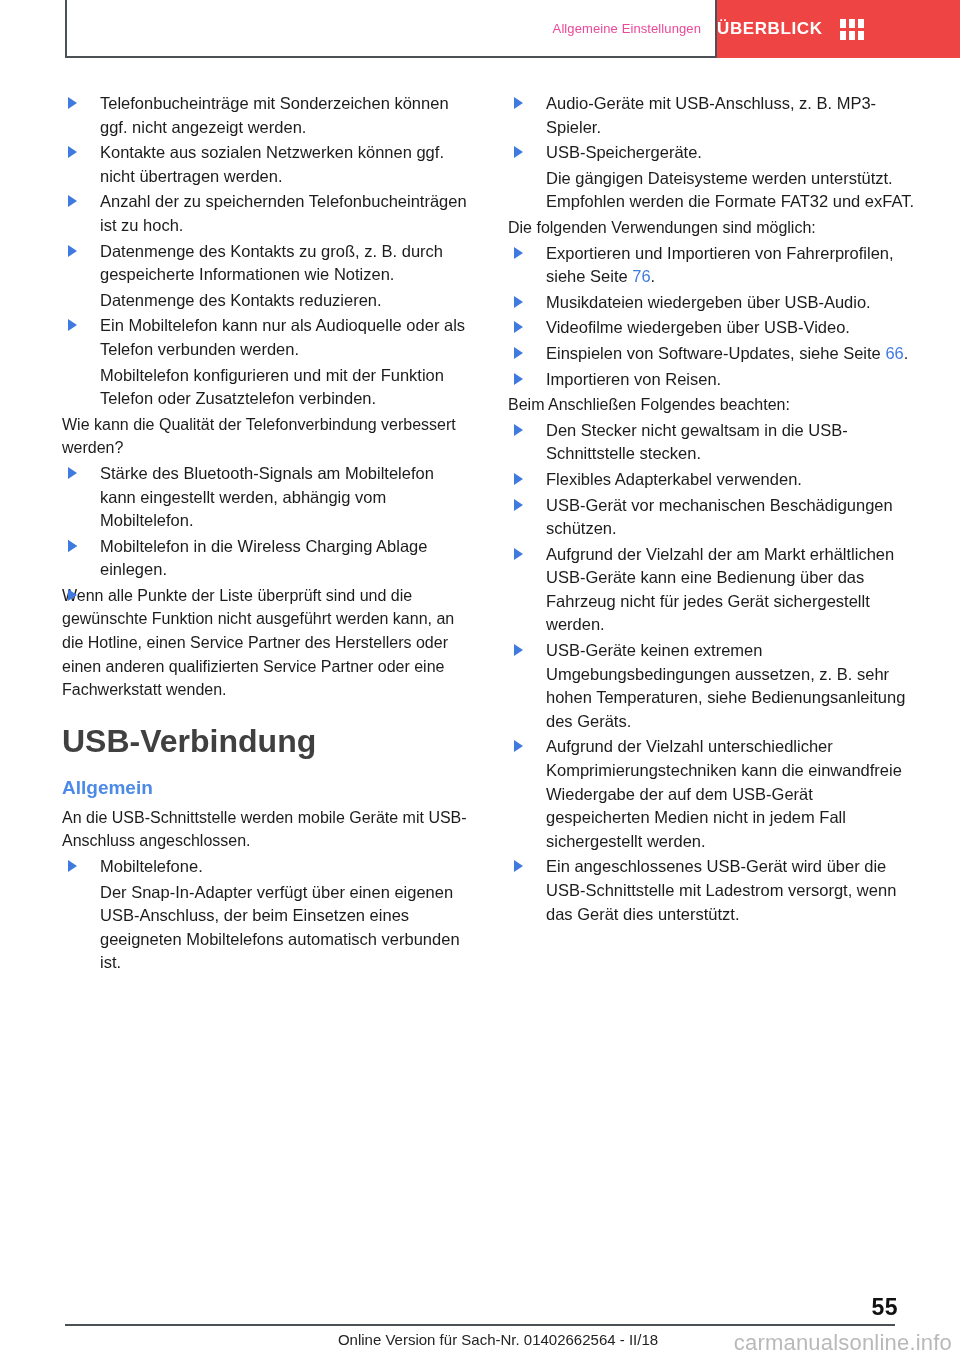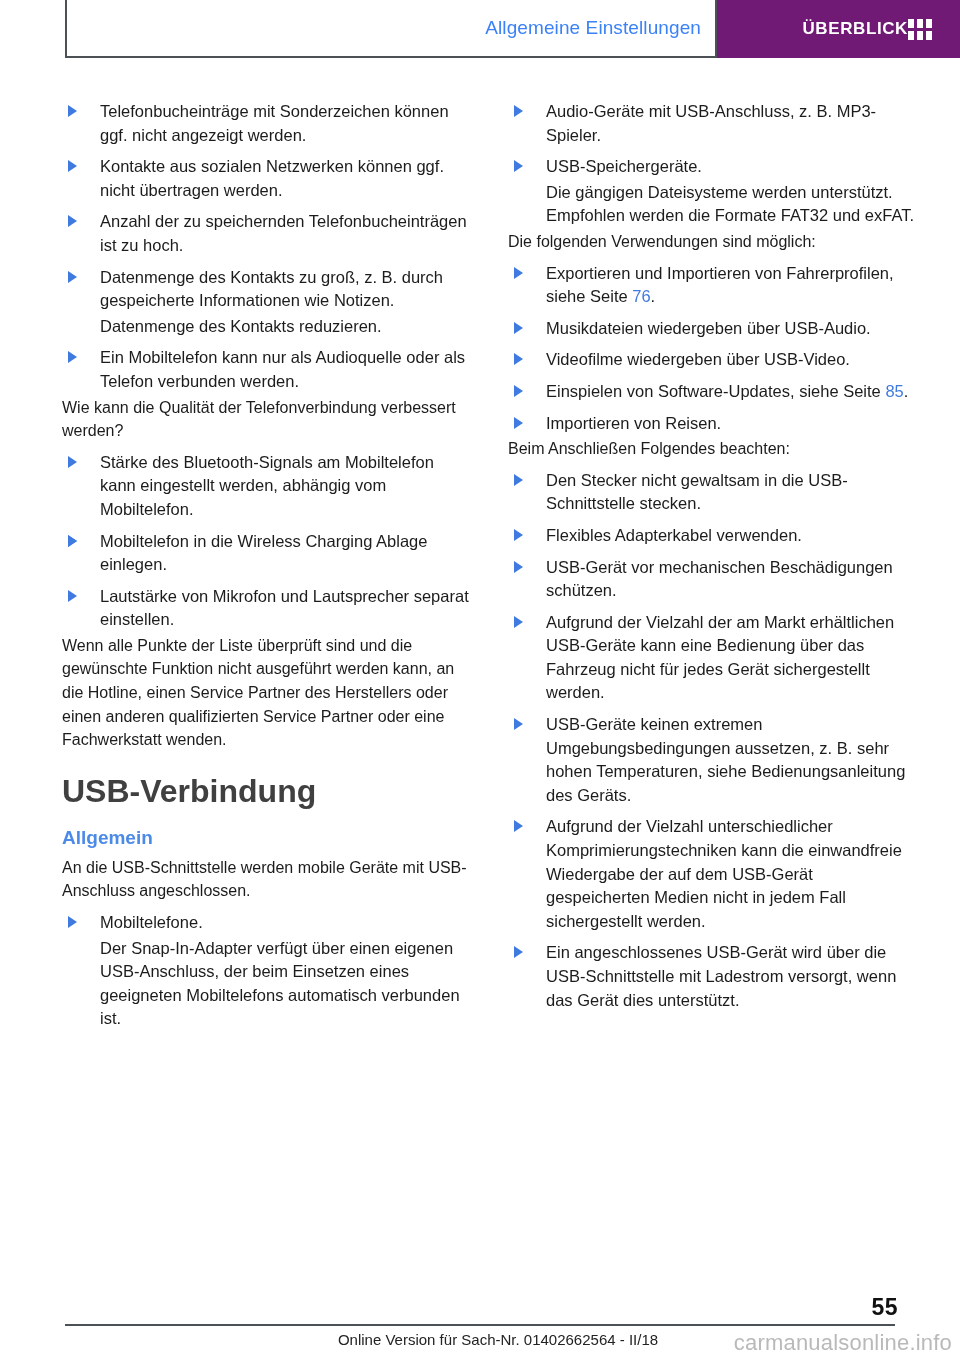--- a/index.html
+++ b/index.html
@@ -33,33 +33,34 @@
     border-left: 2px solid #4b5155;
     border-top: none;
     display: flex;
     align-items: center;
     justify-content: flex-end;
     padding-right: 14px;
     box-sizing: border-box;
     background: #ffffff;
   }
   .header-title {
-    font-size: 19px;
-    color: #3b82f6;
+    font-size: 13px;
+    color: #ec4899;
     letter-spacing: 0.1px;
     white-space: nowrap;
   }
   .header-tab {
     width: 243px;
-    background: #701a75;
+    background: #ef4444;
     display: flex;
     align-items: center;
-    justify-content: flex-end;
+    justify-content: flex-start;
     padding-right: 28px;
     box-sizing: border-box;
+    gap: 17px;
   }
   .header-tab-label {
     color: #ffffff;
     font-size: 17px;
     font-weight: bold;
     letter-spacing: 0.6px;
     white-space: nowrap;
   }
   .grid-icon {
     display: grid;
@@ -93,21 +94,21 @@
     line-height: 23.6px;
     color: #1c1c1c;
     margin: 0 0 2px 0;
   }
   .bullet {
     position: relative;
     padding-left: 38px;
     font-size: 16.5px;
     line-height: 23.6px;
     color: #1c1c1c;
-    margin: 8px 0 2px 0;
+    margin: 0 0 2px 0;
   }
   .bullet .tri {
     position: absolute;
     left: 6px;
     top: 5px;
     width: 0;
     height: 0;
     border-top: 6px solid transparent;
     border-bottom: 6px solid transparent;
     border-left: 9px solid #3f7ae0;
@@ -212,35 +213,35 @@
     </div>
     <div class="bullet">
       <span class="tri"></span>
       <span>Datenmenge des Kontakts zu groß, z. B. durch gespeicherte Informationen wie Notizen.</span>
     </div>
     <div class="sub">Datenmenge des Kontakts reduzieren.</div>
     <div class="bullet">
       <span class="tri"></span>
       <span>Ein Mobiltelefon kann nur als Audioquelle oder als Telefon verbunden werden.</span>
     </div>
+    <div class="sub">Mobiltelefon konfigurieren und mit der Funktion Telefon oder Zusatztelefon verbinden.</div>
     <div class="para">Wie kann die Qualität der Telefonverbindung verbessert werden?</div>
     <div class="bullet">
       <span class="tri"></span>
       <span>Stärke des Bluetooth-Signals am Mobiltelefon kann eingestellt werden, abhängig vom Mobiltelefon.</span>
     </div>
     <div class="bullet">
       <span class="tri"></span>
     </div>
     <div class="bullet">
       <span class="tri"></span>
       <span>Mobiltelefon in die Wireless Charging Ablage einlegen.</span>
     </div>
     <div class="bullet">
       <span class="tri"></span>
-      <span>Lautstärke von Mikrofon und Lautsprecher separat einstellen.</span>
     </div>
     <div class="para">Wenn alle Punkte der Liste überprüft sind und die gewünschte Funktion nicht ausgeführt werden kann, an die Hotline, einen Service Partner des Herstellers oder einen anderen qualifizierten Service Partner oder eine Fachwerkstatt wenden.</div>
 
     <div class="h1">USB-Verbindung</div>
     <div class="h2">Allgemein</div>
     <div class="para">An die USB-Schnittstelle werden mobile Geräte mit USB-Anschluss angeschlossen.</div>
     <div class="bullet">
       <span class="tri"></span>
       <span>Mobiltelefone.</span>
     </div>
@@ -270,21 +271,21 @@
       <span class="tri"></span>
       <span>Musikdateien wiedergeben über USB-Audio.</span>
     </div>
     <div class="bullet">
       <span class="tri"></span>
       <span>Videofilme wiedergeben über USB-Video.</span>
     </div>
 
     <div class="bullet">
       <span class="tri"></span>
-      <span>Einspielen von Software-Updates, siehe Seite </span><a class="pageref">85</a><span>.</span>
+      <span>Einspielen von Software-Updates, siehe Seite </span><a class="pageref">66</a><span>.</span>
     </div>
 
     <div class="bullet">
       <span class="tri"></span>
       <span>Importieren von Reisen.</span>
     </div>
     <div class="para">Beim Anschließen Folgendes beachten:</div>
     <div class="bullet">
       <span class="tri"></span>
       <span>Den Stecker nicht gewaltsam in die USB-Schnittstelle stecken.</span>

